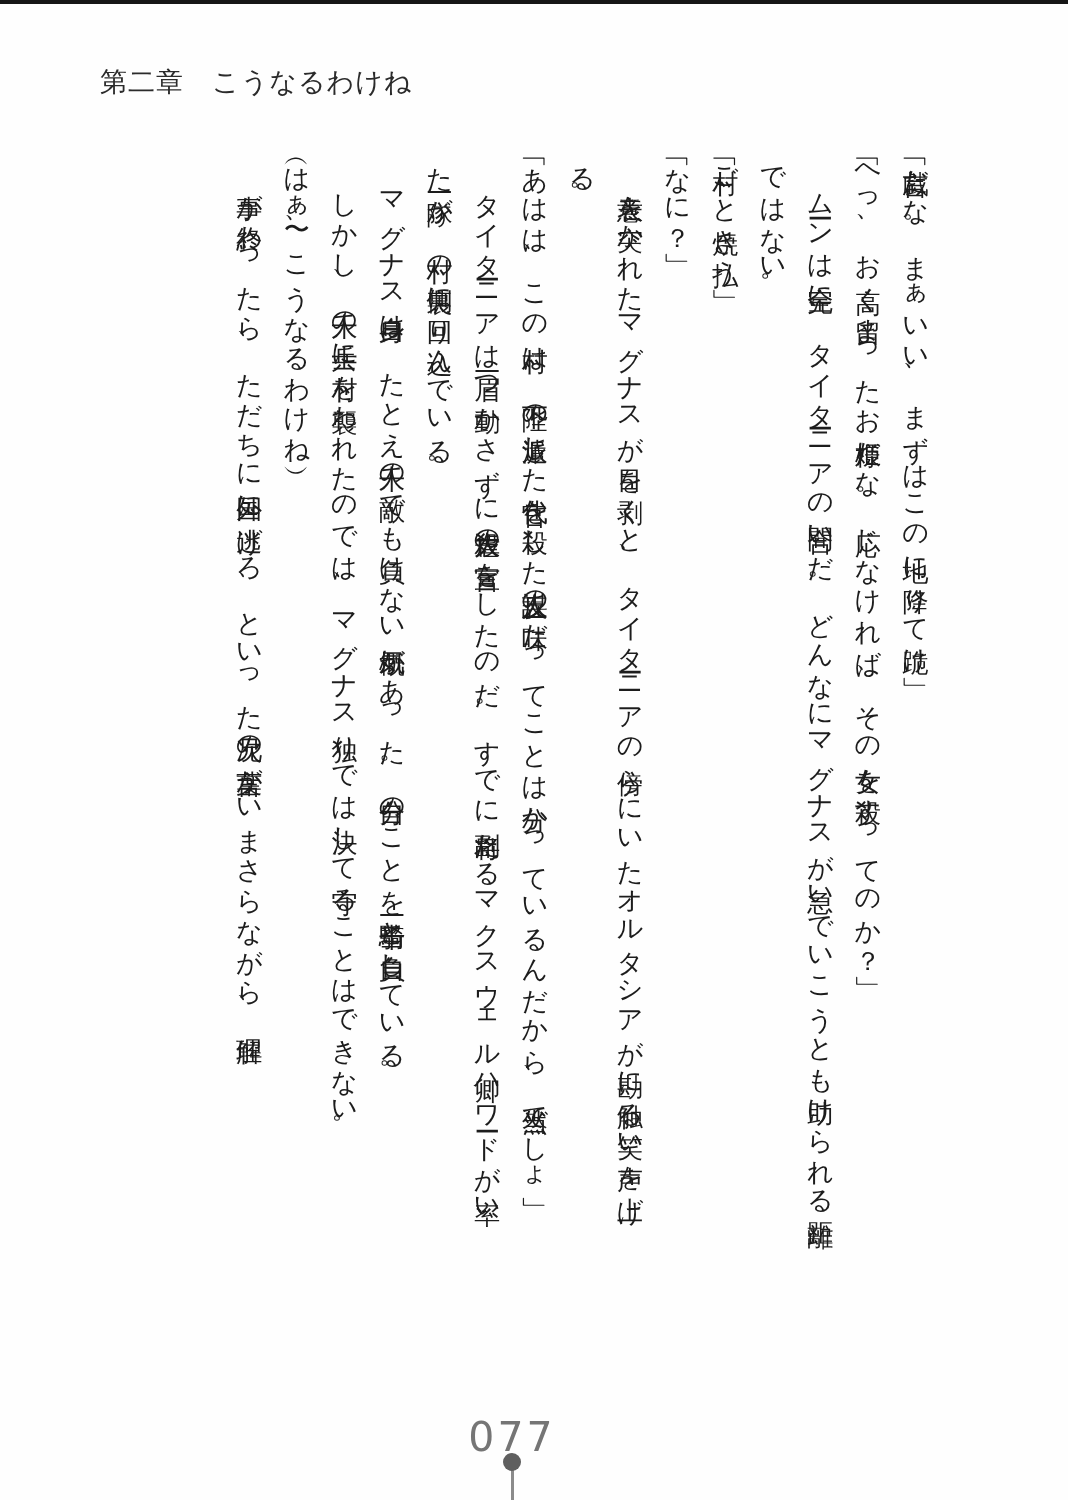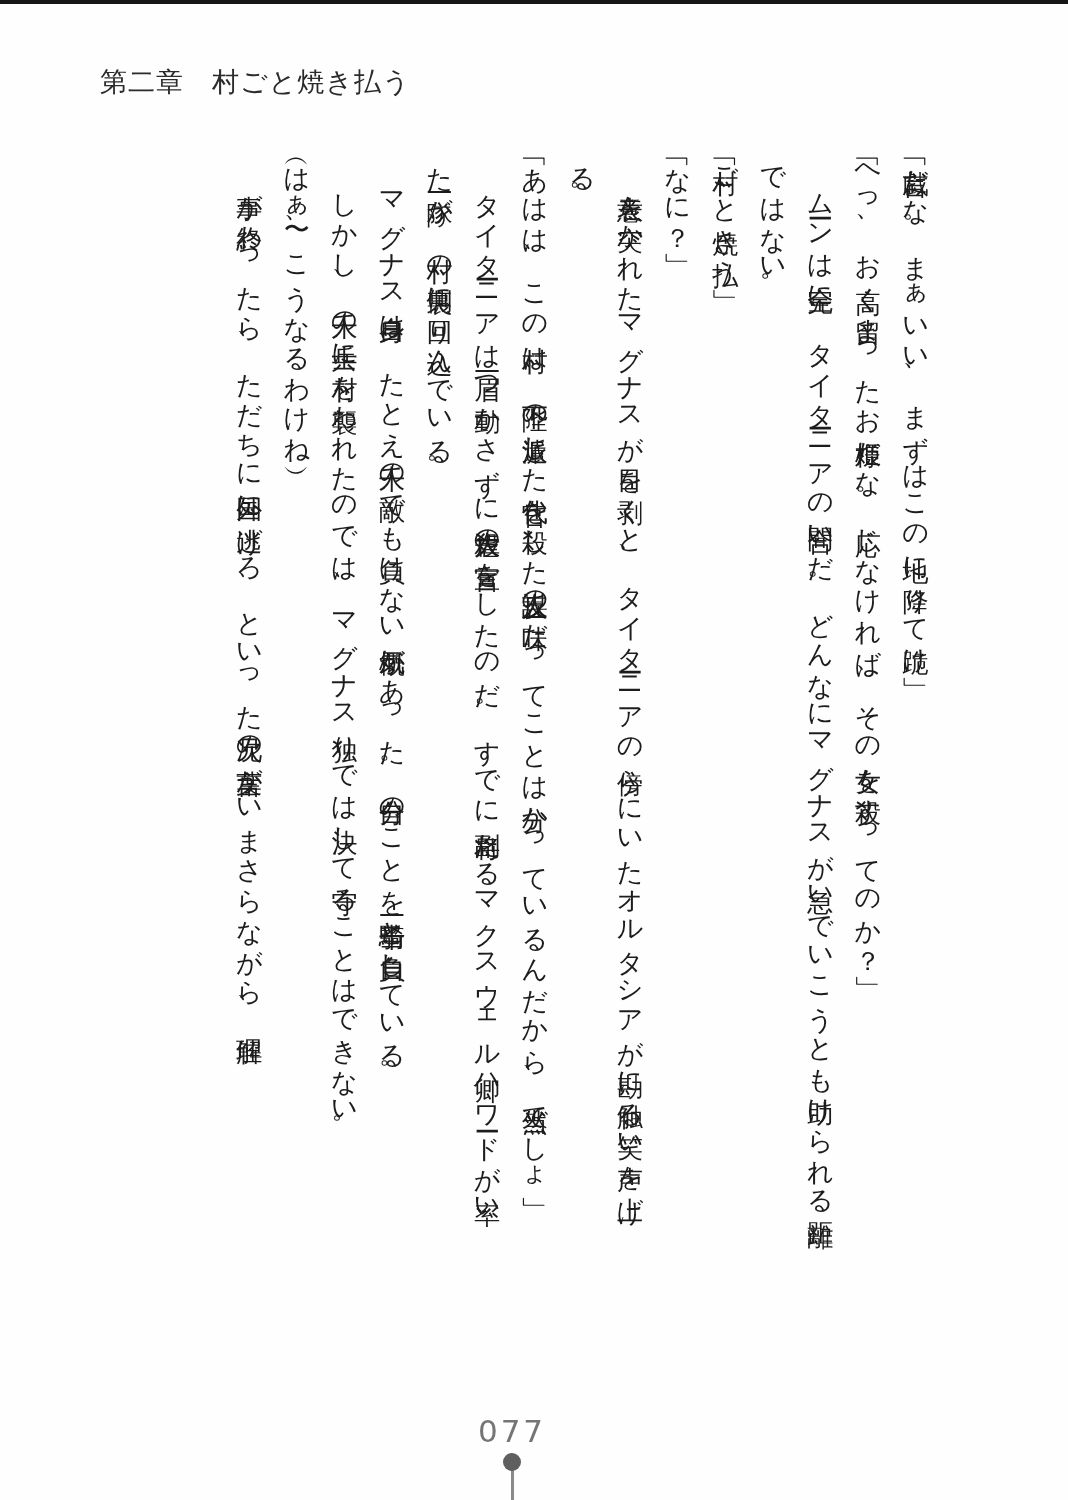--- a/index.html
+++ b/index.html
@@ -36,21 +36,21 @@
     text-align: start;
   }
   .text-block p { margin: 0; padding: 0; }
   .text-block p.indent { text-indent: 1em; }
   .page-number {
     position: absolute;
     left: 452px; top: 1413px;
     width: 120px;
     text-align: center;
     font-family: "DejaVu Sans", "Liberation Sans", sans-serif;
-    font-size: 31px;
+    font-size: 41px;
     letter-spacing: 3px;
     color: #757575;
   }
   .footer-line {
     position: absolute;
     left: 511px; top: 1462px;
     width: 3px; height: 38px;
     background: #8b8b8b;
   }
   .footer-dot {
@@ -59,21 +59,21 @@
     width: 18px; height: 18px;
     border-radius: 50%;
     background: #5f5f5f;
   }
 </style>
 </head>
 <body>
 
 <div class="top-edge"></div>
 
-<div class="chapter-header">第二章　村ごと焼き払う</div>
+<div class="chapter-header">第二章　こうなるわけね</div>
 
 <div class="text-block">
     <p>「戯言だな。まぁいい、まずはこの地に降りて跪け」</p>
     <p>「へっ、お高く留まったお姫様だな。応じなければ、その女を殺すってのか？」</p>
     <p class="indent">ムーンは完全に、タイターニアの間合いだ。どんなにマグナスが急いでいこうとも助けられる距離ではない。</p>
     <p>「村ごと焼き払う」</p>
     <p>「なに？」</p>
     <p class="indent">意表を突かれたマグナスが目を剥くと、タイターニアの傍らにいたオルタシアが勘に触る笑い声を上げる。</p>
     <p>「あはは、この村は、陛下の派遣した代官を殺した謀反人の一味だってことは分かっているんだから、当然でしょ」</p>
     <p class="indent">タイターニアは眉一つ動かさずに大虐殺の宣言をしたのだ。すでに副将たるマクスウェル卿ハワードが率いた一隊が、村の裏側に回り込んでいる。</p>

